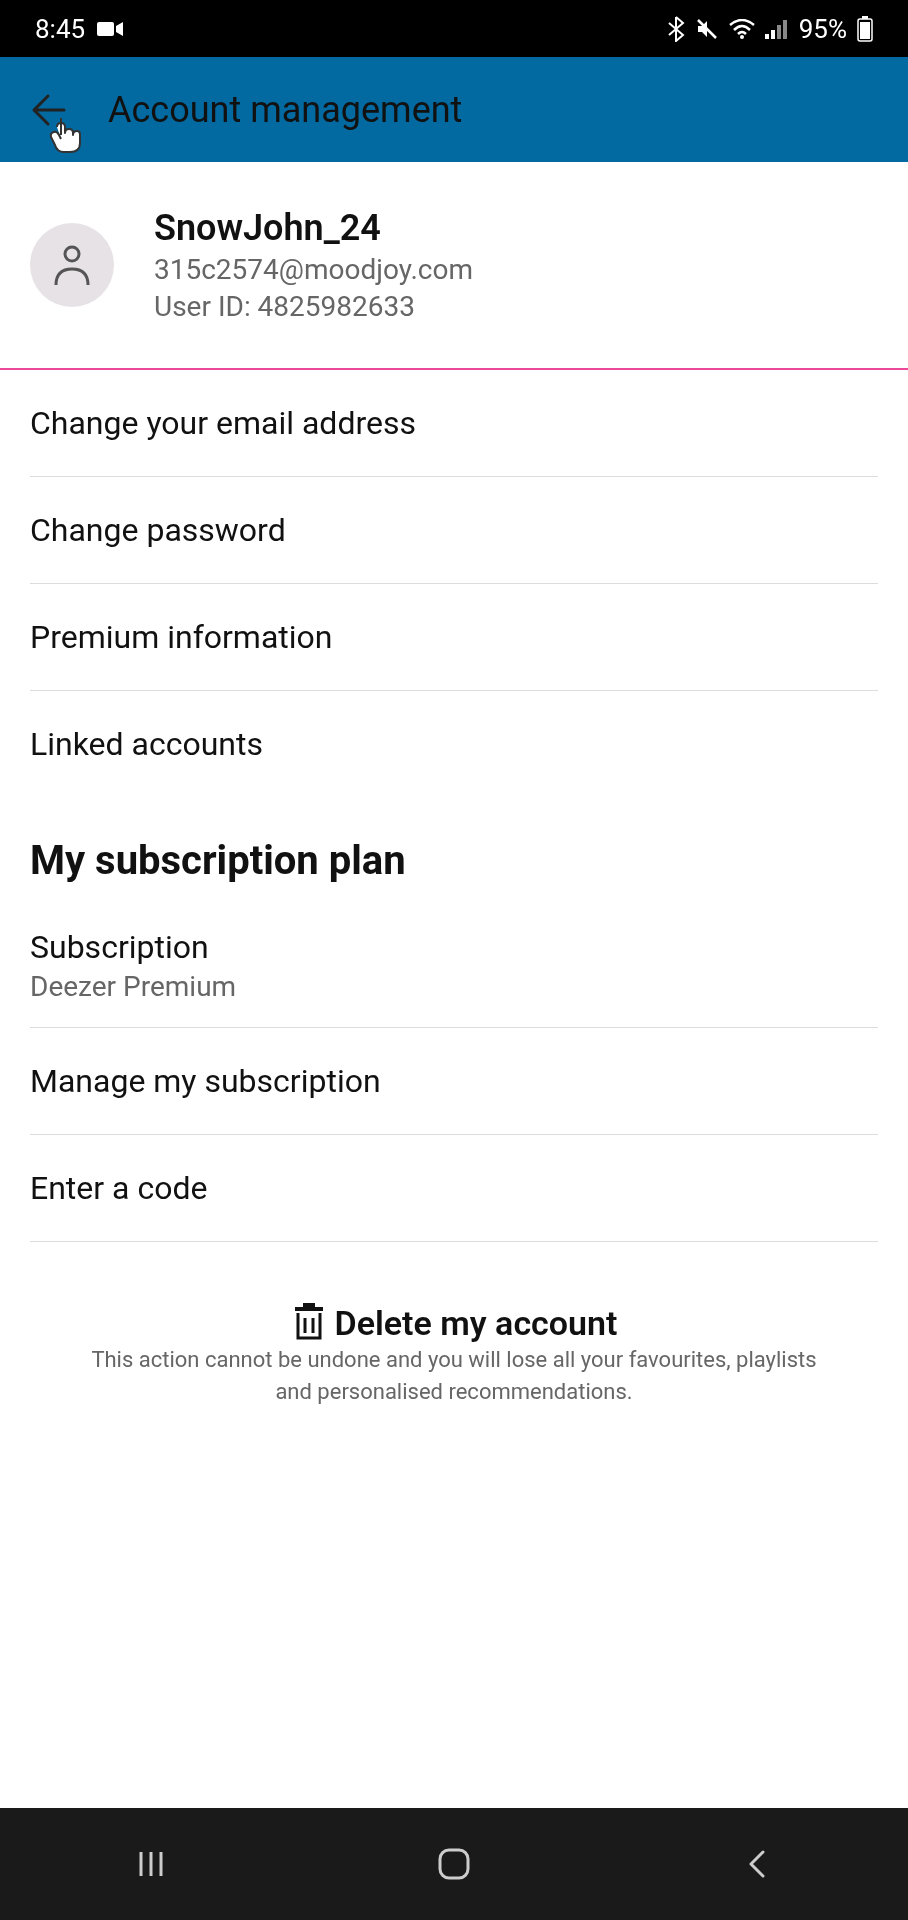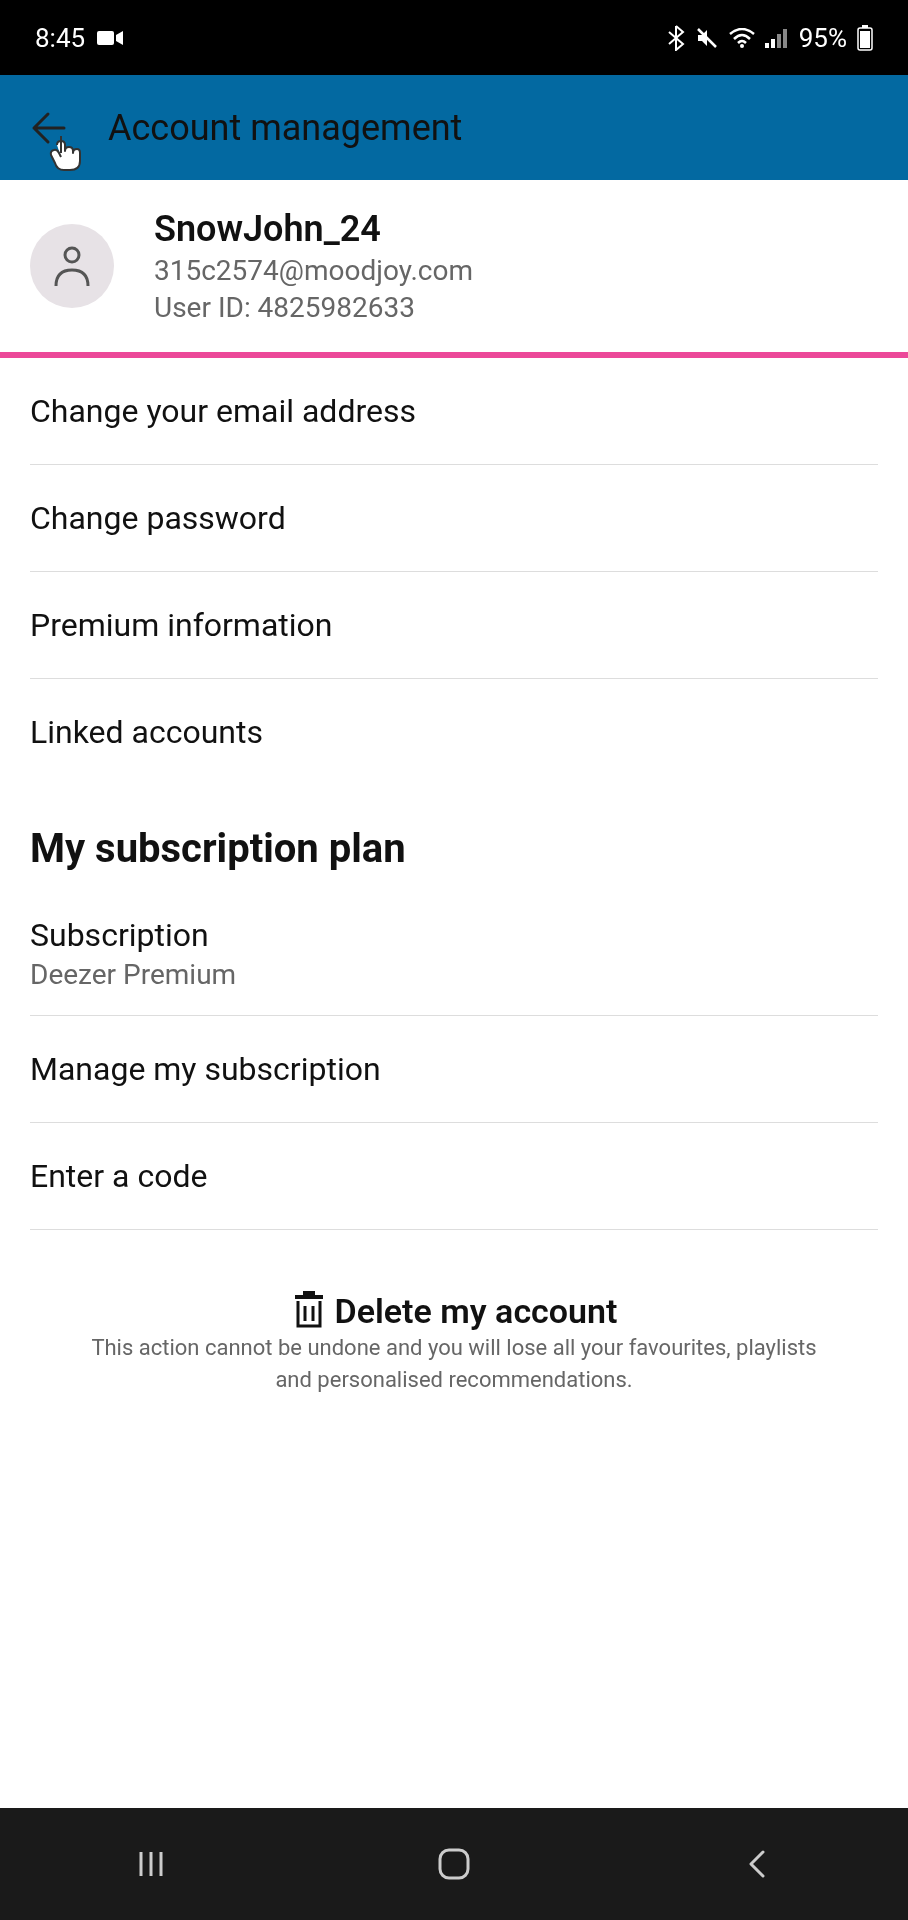--- a/index.html
+++ b/index.html
@@ -1,26 +1,26 @@
 <!DOCTYPE html>
 <html><head>
 <meta charset="utf-8">
 <style>
   * { margin: 0; padding: 0; box-sizing: border-box; }
   html, body { width: 908px; height: 1920px; font-family: -apple-system, BlinkMacSystemFont, "Segoe UI", Roboto, sans-serif; background: #fff; overflow: hidden; }
-  .status-bar { background: #000; color: #fff; height: 75px; display: flex; align-items: center; justify-content: space-between; padding: 0 35px; font-size: 26px; }
+  .status-bar { background: #000; color: #fff; height: 57px; display: flex; align-items: center; justify-content: space-between; padding: 0 35px; font-size: 26px; }
   .status-left { display: flex; align-items: center; gap: 12px; }
   .status-right { display: flex; align-items: center; gap: 10px; }
   .status-icon { display: inline-flex; align-items: center; }
   .app-header { background: #0369a1; height: 105px; display: flex; align-items: center; padding: 0 28px; gap: 40px; position: relative; }
   .back-arrow { width: 40px; height: 40px; display: flex; align-items: center; justify-content: center; cursor: pointer; }
   .page-title { font-size: 36px; font-weight: 400; color: #111; }
   .cursor { position: absolute; left: 48px; top: 58px; pointer-events: none; }
   .content { background: #fff; }
-  .profile-block { display: flex; align-items: center; gap: 40px; padding: 28px 30px; border-bottom: 6px solid #ec4899; }
+  .profile-block { display: flex; align-items: center; gap: 40px; padding: 45px 30px; border-bottom: 2px solid #ec4899; }
   .avatar { width: 84px; height: 84px; border-radius: 50%; background: #e7e2e6; display: flex; align-items: center; justify-content: center; }
   .profile-info { display: flex; flex-direction: column; gap: 4px; }
   .username { font-size: 36px; font-weight: 600; color: #111; }
   .email { font-size: 28px; color: #666; }
   .userid { font-size: 28px; color: #666; }
   .menu-list { padding: 0 30px; }
   .menu-item { padding: 34px 0; border-bottom: 1px solid #ddd; font-size: 32px; color: #111; cursor: pointer; }
   .menu-item.last { border-bottom: none; }
   .section-title { font-size: 40px; font-weight: 700; color: #111; padding: 40px 30px 20px 30px; }
   .menu-item-sub { padding: 24px 0; border-bottom: 1px solid #ddd; cursor: pointer; }

